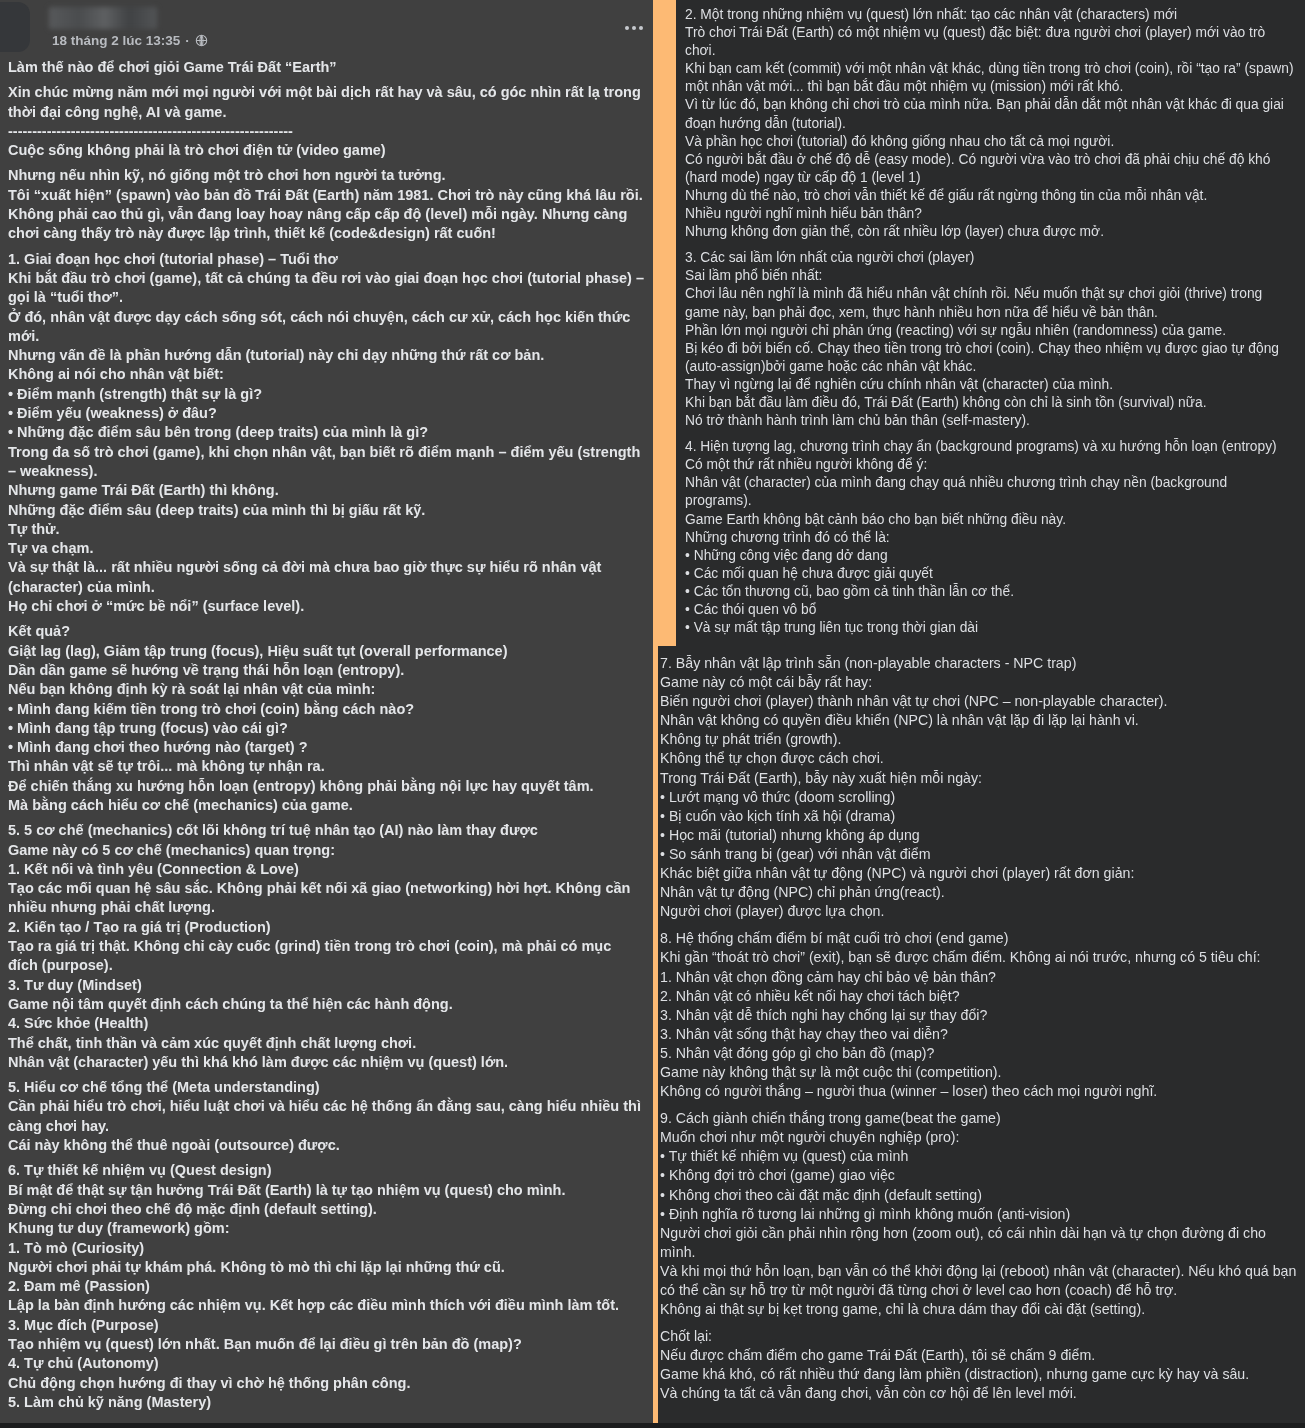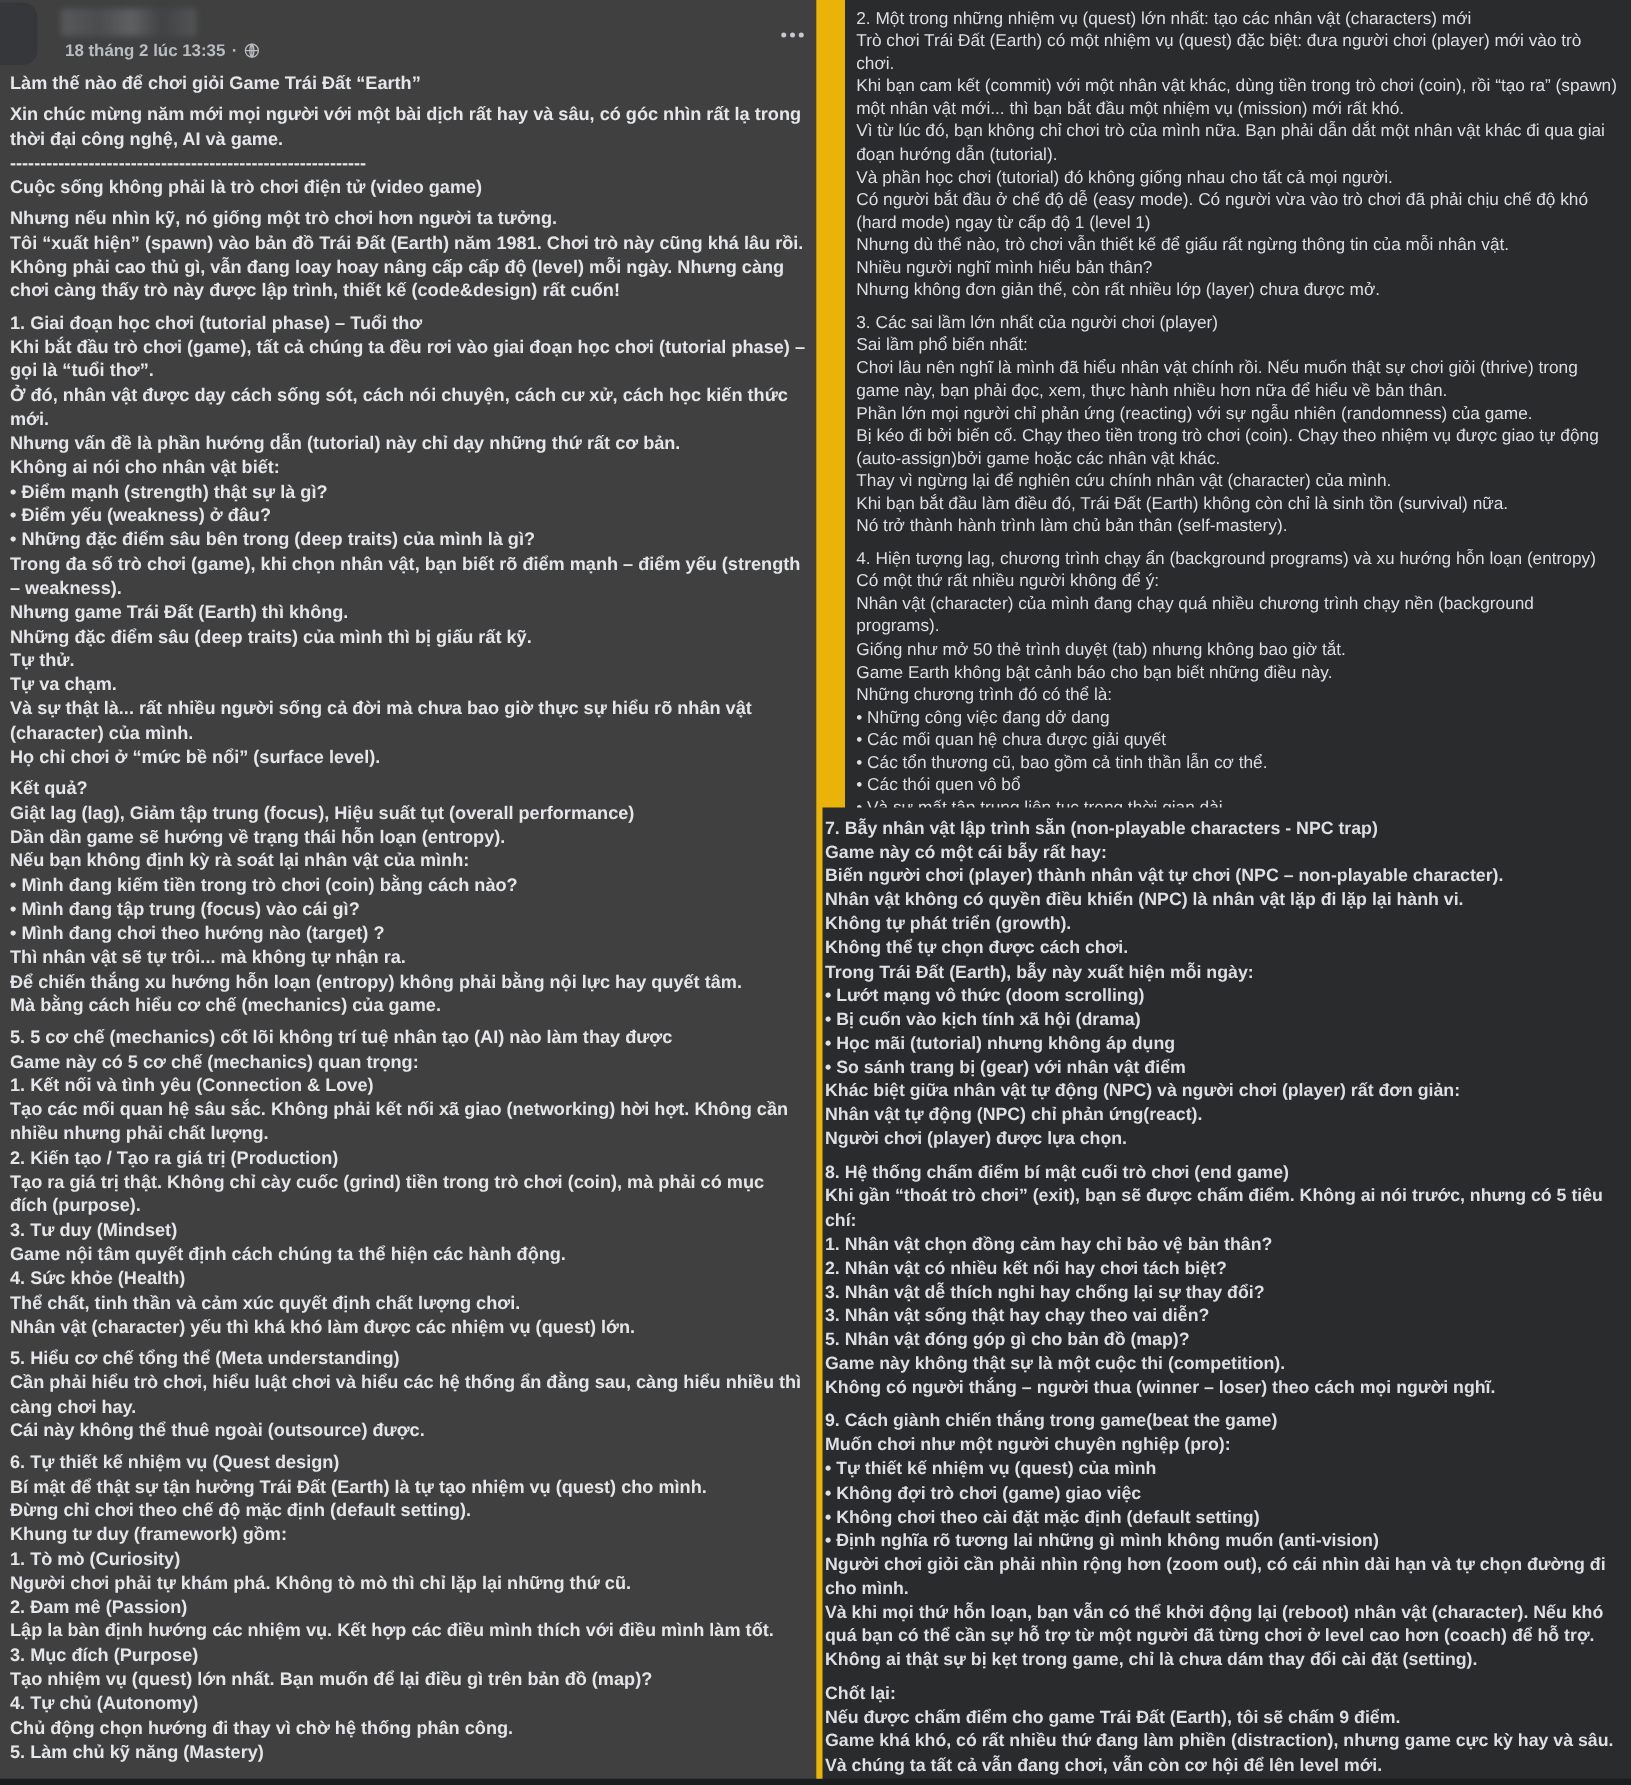--- a/index.html
+++ b/index.html
@@ -13,24 +13,24 @@
              background:linear-gradient(90deg,#57595b 0%,#4a4c4e 28%,#5e6062 52%,#404244 74%,#525456 100%);
              filter:blur(2.5px);}
   .ts-row{position:absolute;left:52px;top:33px;display:flex;align-items:center;gap:5px;
           color:#b8bbc0;font-size:13.5px;font-weight:bold;}
   .globe{display:inline-block;width:13px;height:13px;}
   .more-btn{position:absolute;right:6px;top:22px;display:flex;gap:3px;padding:4px;cursor:pointer;}
   .more-btn .dot{width:4px;height:4px;border-radius:50%;background:#c6c9ce;}
   .left-body{padding:4px 9px 0 8px;color:#e4e6e9;font-size:14.5px;line-height:19.3px;font-weight:bold;}
   .left-body .para{margin:0 0 6px 0;}
   
-  .col-right{position:absolute;left:653px;top:0;width:652px;height:1428px;background:#eab308;overflow:hidden;}
+  .col-right{position:absolute;left:653px;top:0;width:652px;height:1428px;background:#fdba74;overflow:hidden;}
   .frag{position:absolute;background:#2a2b2c;color:#dddfe3;overflow:hidden;}
   .frag-a{left:23px;top:0;right:0;height:646px;padding:6px 8px 0 9px;font-size:13.8px;line-height:18.1px;}
-  .frag-b{left:5px;top:646px;right:0;bottom:0;padding:8px 8px 0 2px;font-size:14.2px;line-height:19.1px;font-weight:bold;}
+  .frag-b{left:5px;top:646px;right:0;bottom:0;padding:8px 8px 0 2px;font-size:14.2px;line-height:19.1px;}
   .frag .para{margin:0 0 8px 0;}
   .line{white-space:pre-wrap;}
   .bottom-edge{position:absolute;left:0;bottom:0;width:100%;height:5px;background:#1c1d1e;}
 </style>
 </head>
 <body>
 
 <div class="page">
 
   <div class="col-left">
@@ -151,21 +151,20 @@
           <div class="line">Phần lớn mọi người chỉ phản ứng (reacting) với sự ngẫu nhiên (randomness) của game.</div>
           <div class="line">Bị kéo đi bởi biến cố. Chạy theo tiền trong trò chơi (coin). Chạy theo nhiệm vụ được giao tự động (auto-assign)bởi game hoặc các nhân vật khác.</div>
           <div class="line">Thay vì ngừng lại để nghiên cứu chính nhân vật (character) của mình.</div>
           <div class="line">Khi bạn bắt đầu làm điều đó, Trái Đất (Earth) không còn chỉ là sinh tồn (survival) nữa.</div>
           <div class="line">Nó trở thành hành trình làm chủ bản thân (self-mastery).</div>
         </div>
         <div class="para">
           <div class="line">4. Hiện tượng lag, chương trình chạy ẩn (background programs) và xu hướng hỗn loạn (entropy)</div>
           <div class="line">Có một thứ rất nhiều người không để ý:</div>
           <div class="line">Nhân vật (character) của mình đang chạy quá nhiều chương trình chạy nền (background programs).</div>
-          <div class="line">Giống như mở 50 thẻ trình duyệt (tab) nhưng không bao giờ tắt.</div>
           <div class="line">Game Earth không bật cảnh báo cho bạn biết những điều này.</div>
           <div class="line">Những chương trình đó có thể là:</div>
           <div class="line">• Những công việc đang dở dang</div>
           <div class="line">• Các mối quan hệ chưa được giải quyết</div>
           <div class="line">• Các tổn thương cũ, bao gồm cả tinh thần lẫn cơ thể.</div>
           <div class="line">• Các thói quen vô bổ</div>
           <div class="line">• Và sự mất tập trung liên tục trong thời gian dài</div>
         </div>
       </div>
     <div class="frag frag-b" id="right-bottom">

